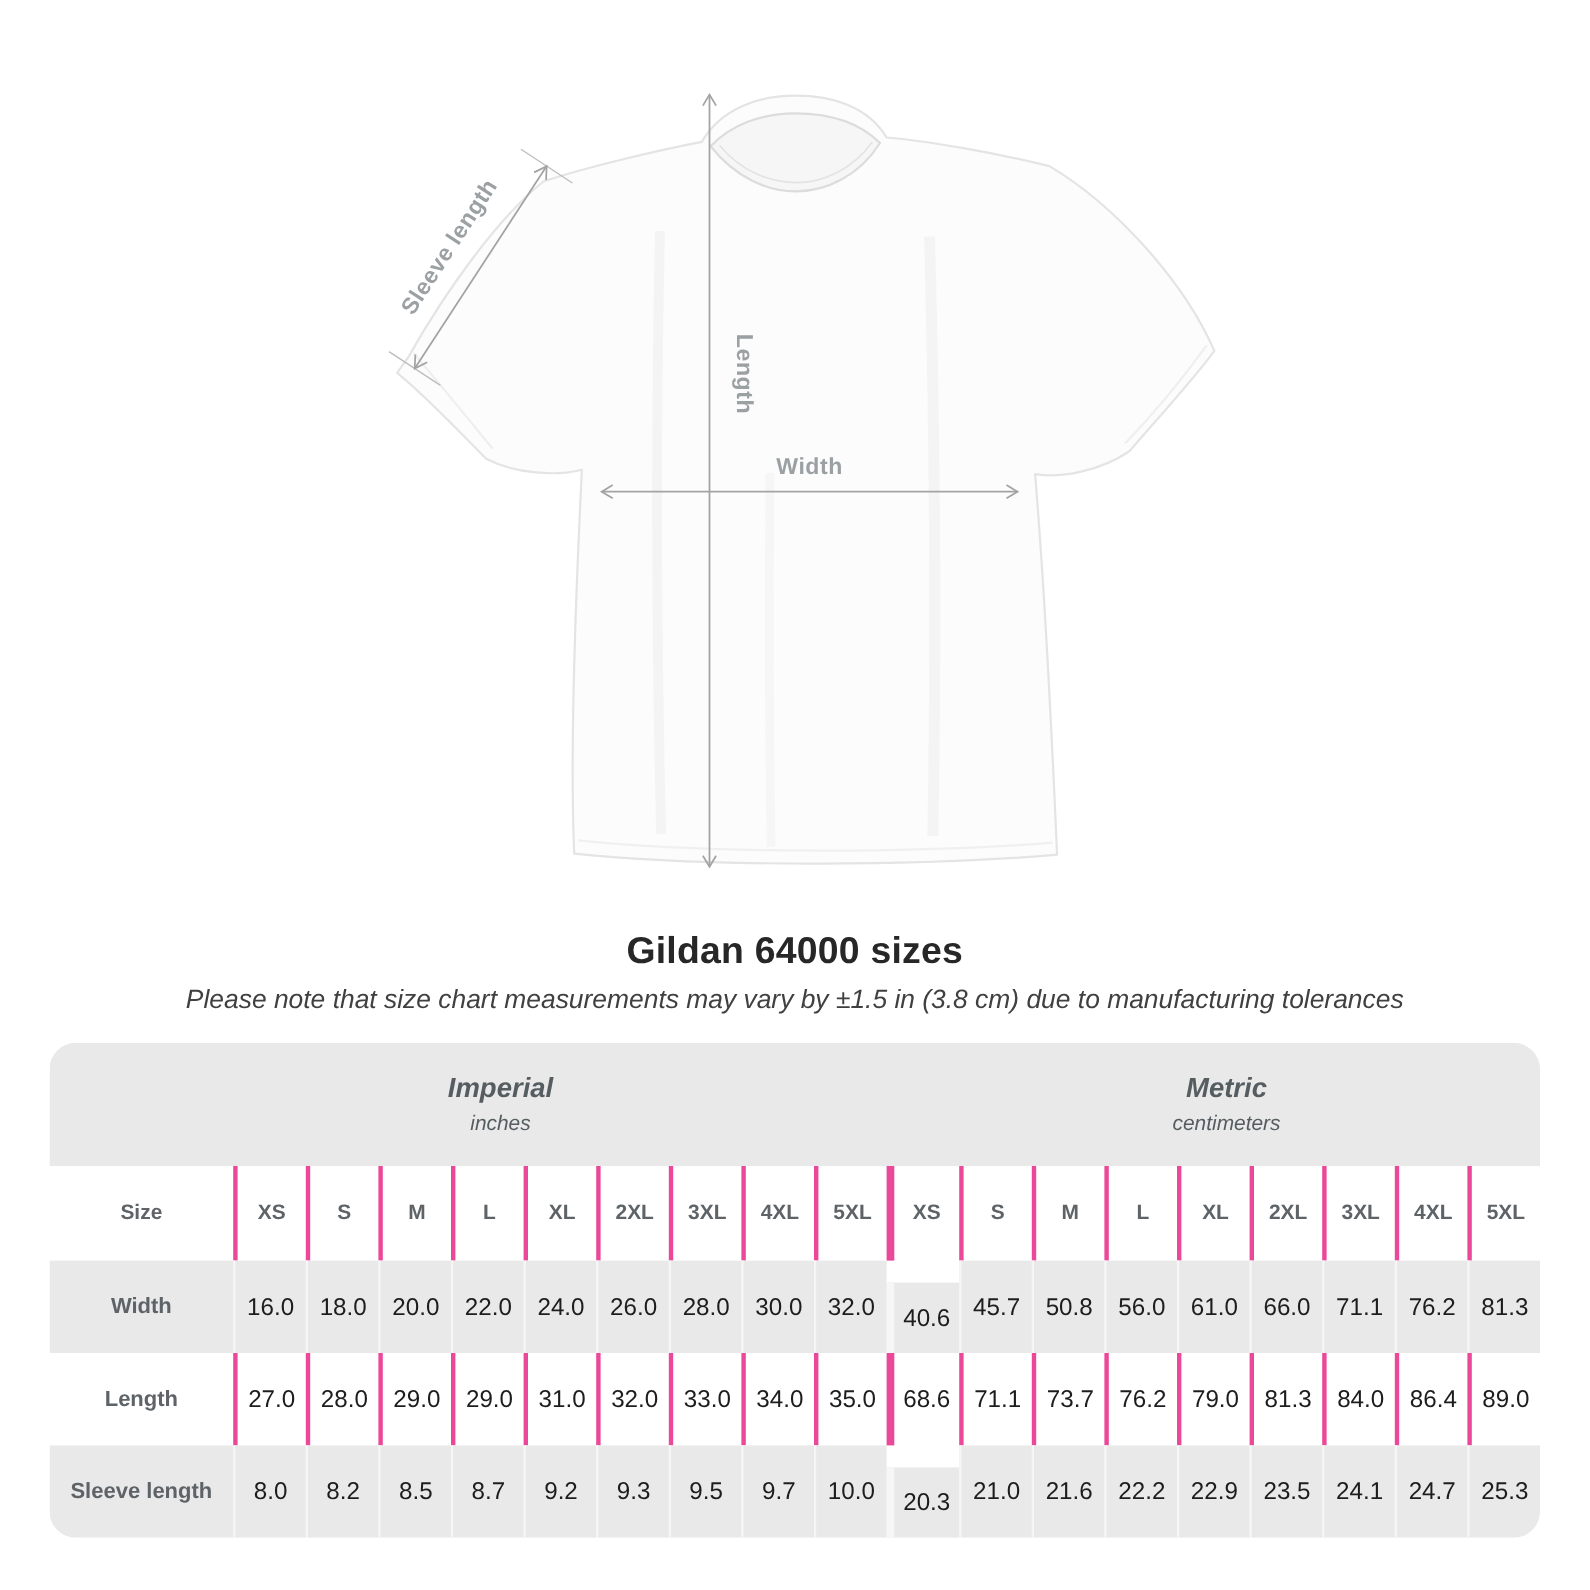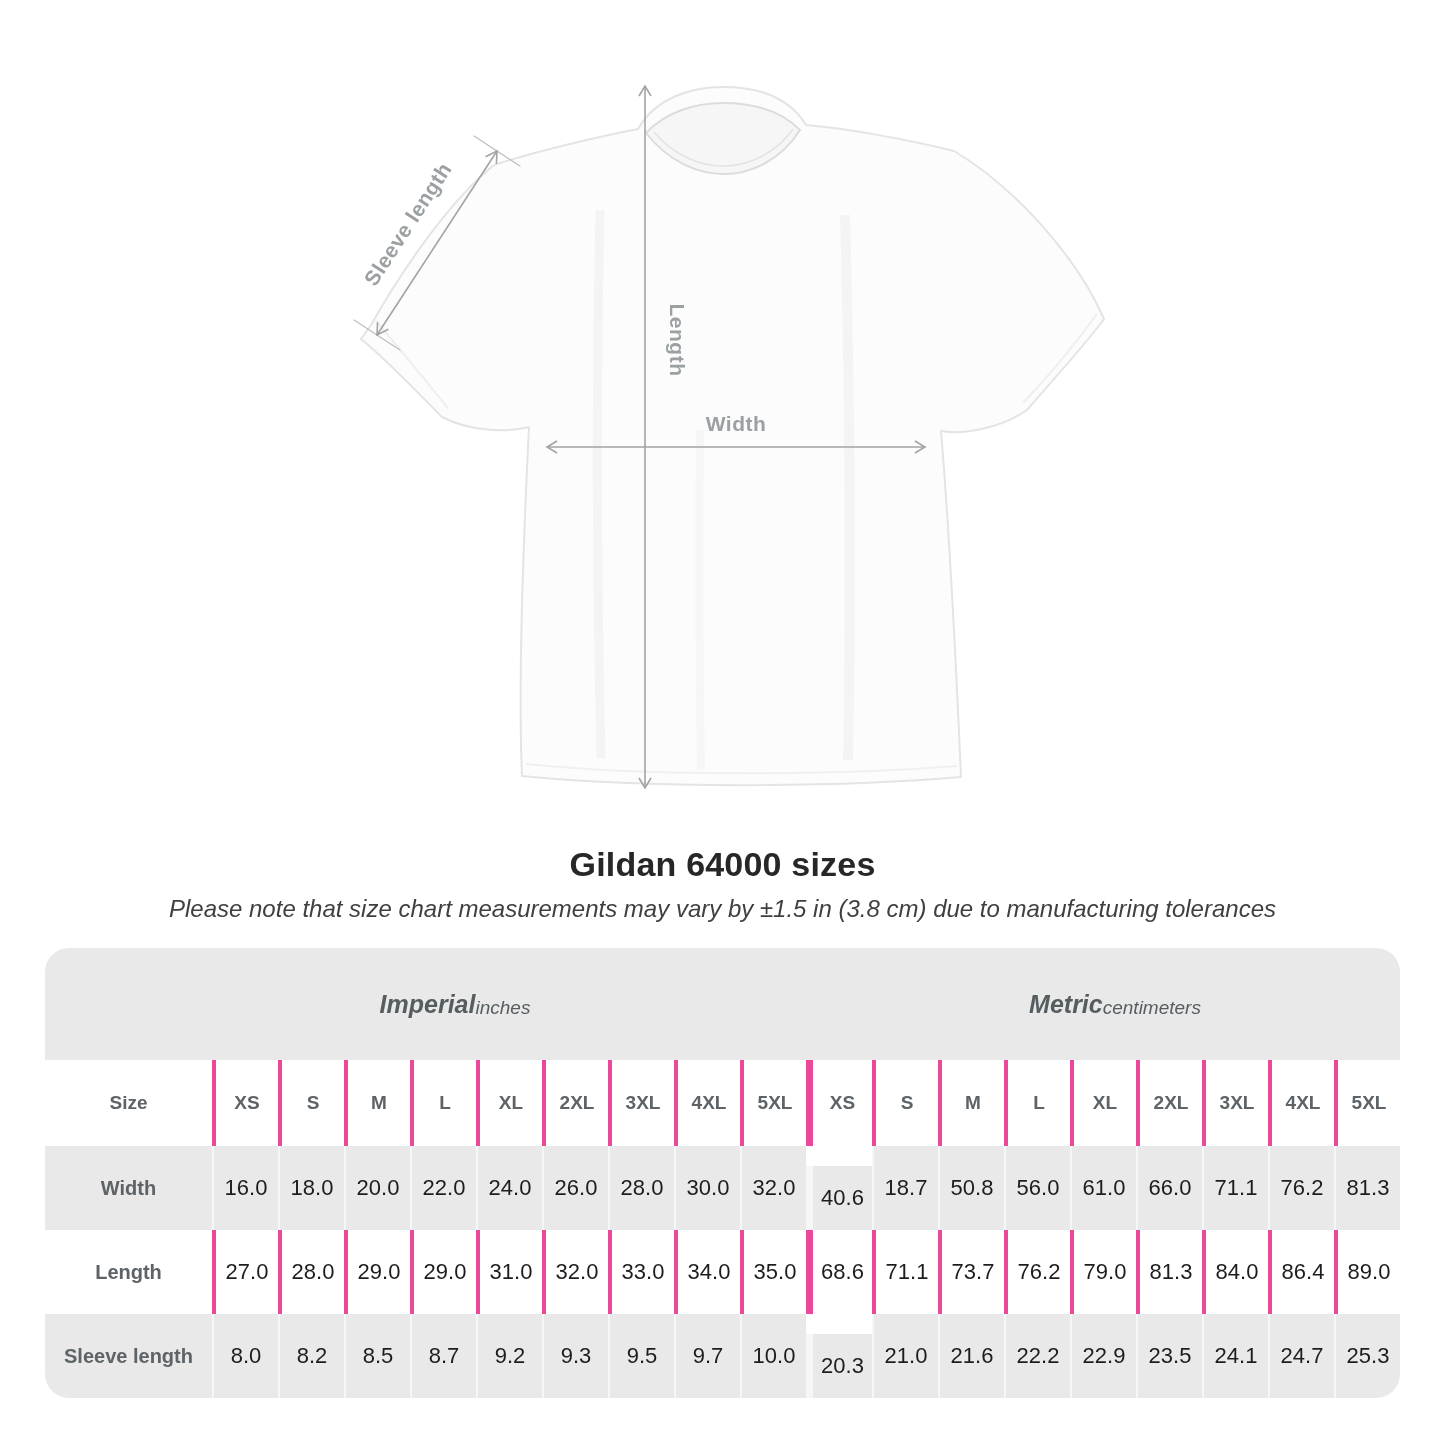--- a/index.html
+++ b/index.html
@@ -14,21 +14,21 @@
   
   .title { position: absolute; top: 845px; left: 0; width: 100%; text-align: center;
            font-size: 34px; font-weight: bold; color: #272727; letter-spacing: 0.2px; }
   .subtitle { position: absolute; top: 895px; left: 0; width: 100%; text-align: center;
               font-size: 24px; font-style: italic; color: #404040; }
 
   
   .size-table { position: absolute; left: 45px; top: 948px; width: 1355px; height: 450px;
                 border-radius: 24px; overflow: hidden; background: #ffffff; }
   .band { position: relative; width: 100%; height: 112px; background: #e9e9e9; }
-  .band-cell { position: absolute; top: 0; height: 100%; display: flex; flex-direction: row;
+  .band-cell { position: absolute; top: 0; height: 100%; display: flex; flex-direction: column;
                justify-content: center; align-items: center; }
   .band-imperial { left: 130px; width: 560px; }
   .band-metric { left: 790px; width: 560px; }
   .band-title { font-size: 25px; font-weight: bold; font-style: italic; color: #565d61; }
   .band-sub { font-size: 19px; font-style: italic; color: #565d61; margin-top: 7px; }
 
   .grid { display: grid; grid-template-columns: 167px repeat(18, 66px);
           grid-template-rows: 86px 84px 84px 84px; width: 1355px; }
   .cell { display: flex; align-items: center; justify-content: center; }
   .on-white { background: #ffffff; text-align: center; }
@@ -128,21 +128,21 @@
         <div class="cell vcell on-gray sep">16.0</div>
         <div class="cell vcell on-gray sep">18.0</div>
         <div class="cell vcell on-gray sep">20.0</div>
         <div class="cell vcell on-gray sep">22.0</div>
         <div class="cell vcell on-gray sep">24.0</div>
         <div class="cell vcell on-gray sep">26.0</div>
         <div class="cell vcell on-gray sep">28.0</div>
         <div class="cell vcell on-gray sep">30.0</div>
         <div class="cell vcell on-gray sep">32.0</div>
         <div class="cell vcell on-gray sep msep">40.6</div>
-        <div class="cell vcell on-gray sep">18.7</div>
+        <div class="cell vcell on-gray sep">45.7</div>
         <div class="cell vcell on-gray sep">50.8</div>
         <div class="cell vcell on-gray sep">56.0</div>
         <div class="cell vcell on-gray sep">61.0</div>
         <div class="cell vcell on-gray sep">66.0</div>
         <div class="cell vcell on-gray sep">71.1</div>
         <div class="cell vcell on-gray sep">76.2</div>
         <div class="cell vcell on-gray sep">81.3</div>
         <div class="cell lcell on-white">Length</div>
         <div class="cell vcell on-white sep">27.0</div>
         <div class="cell vcell on-white sep">28.0</div>

